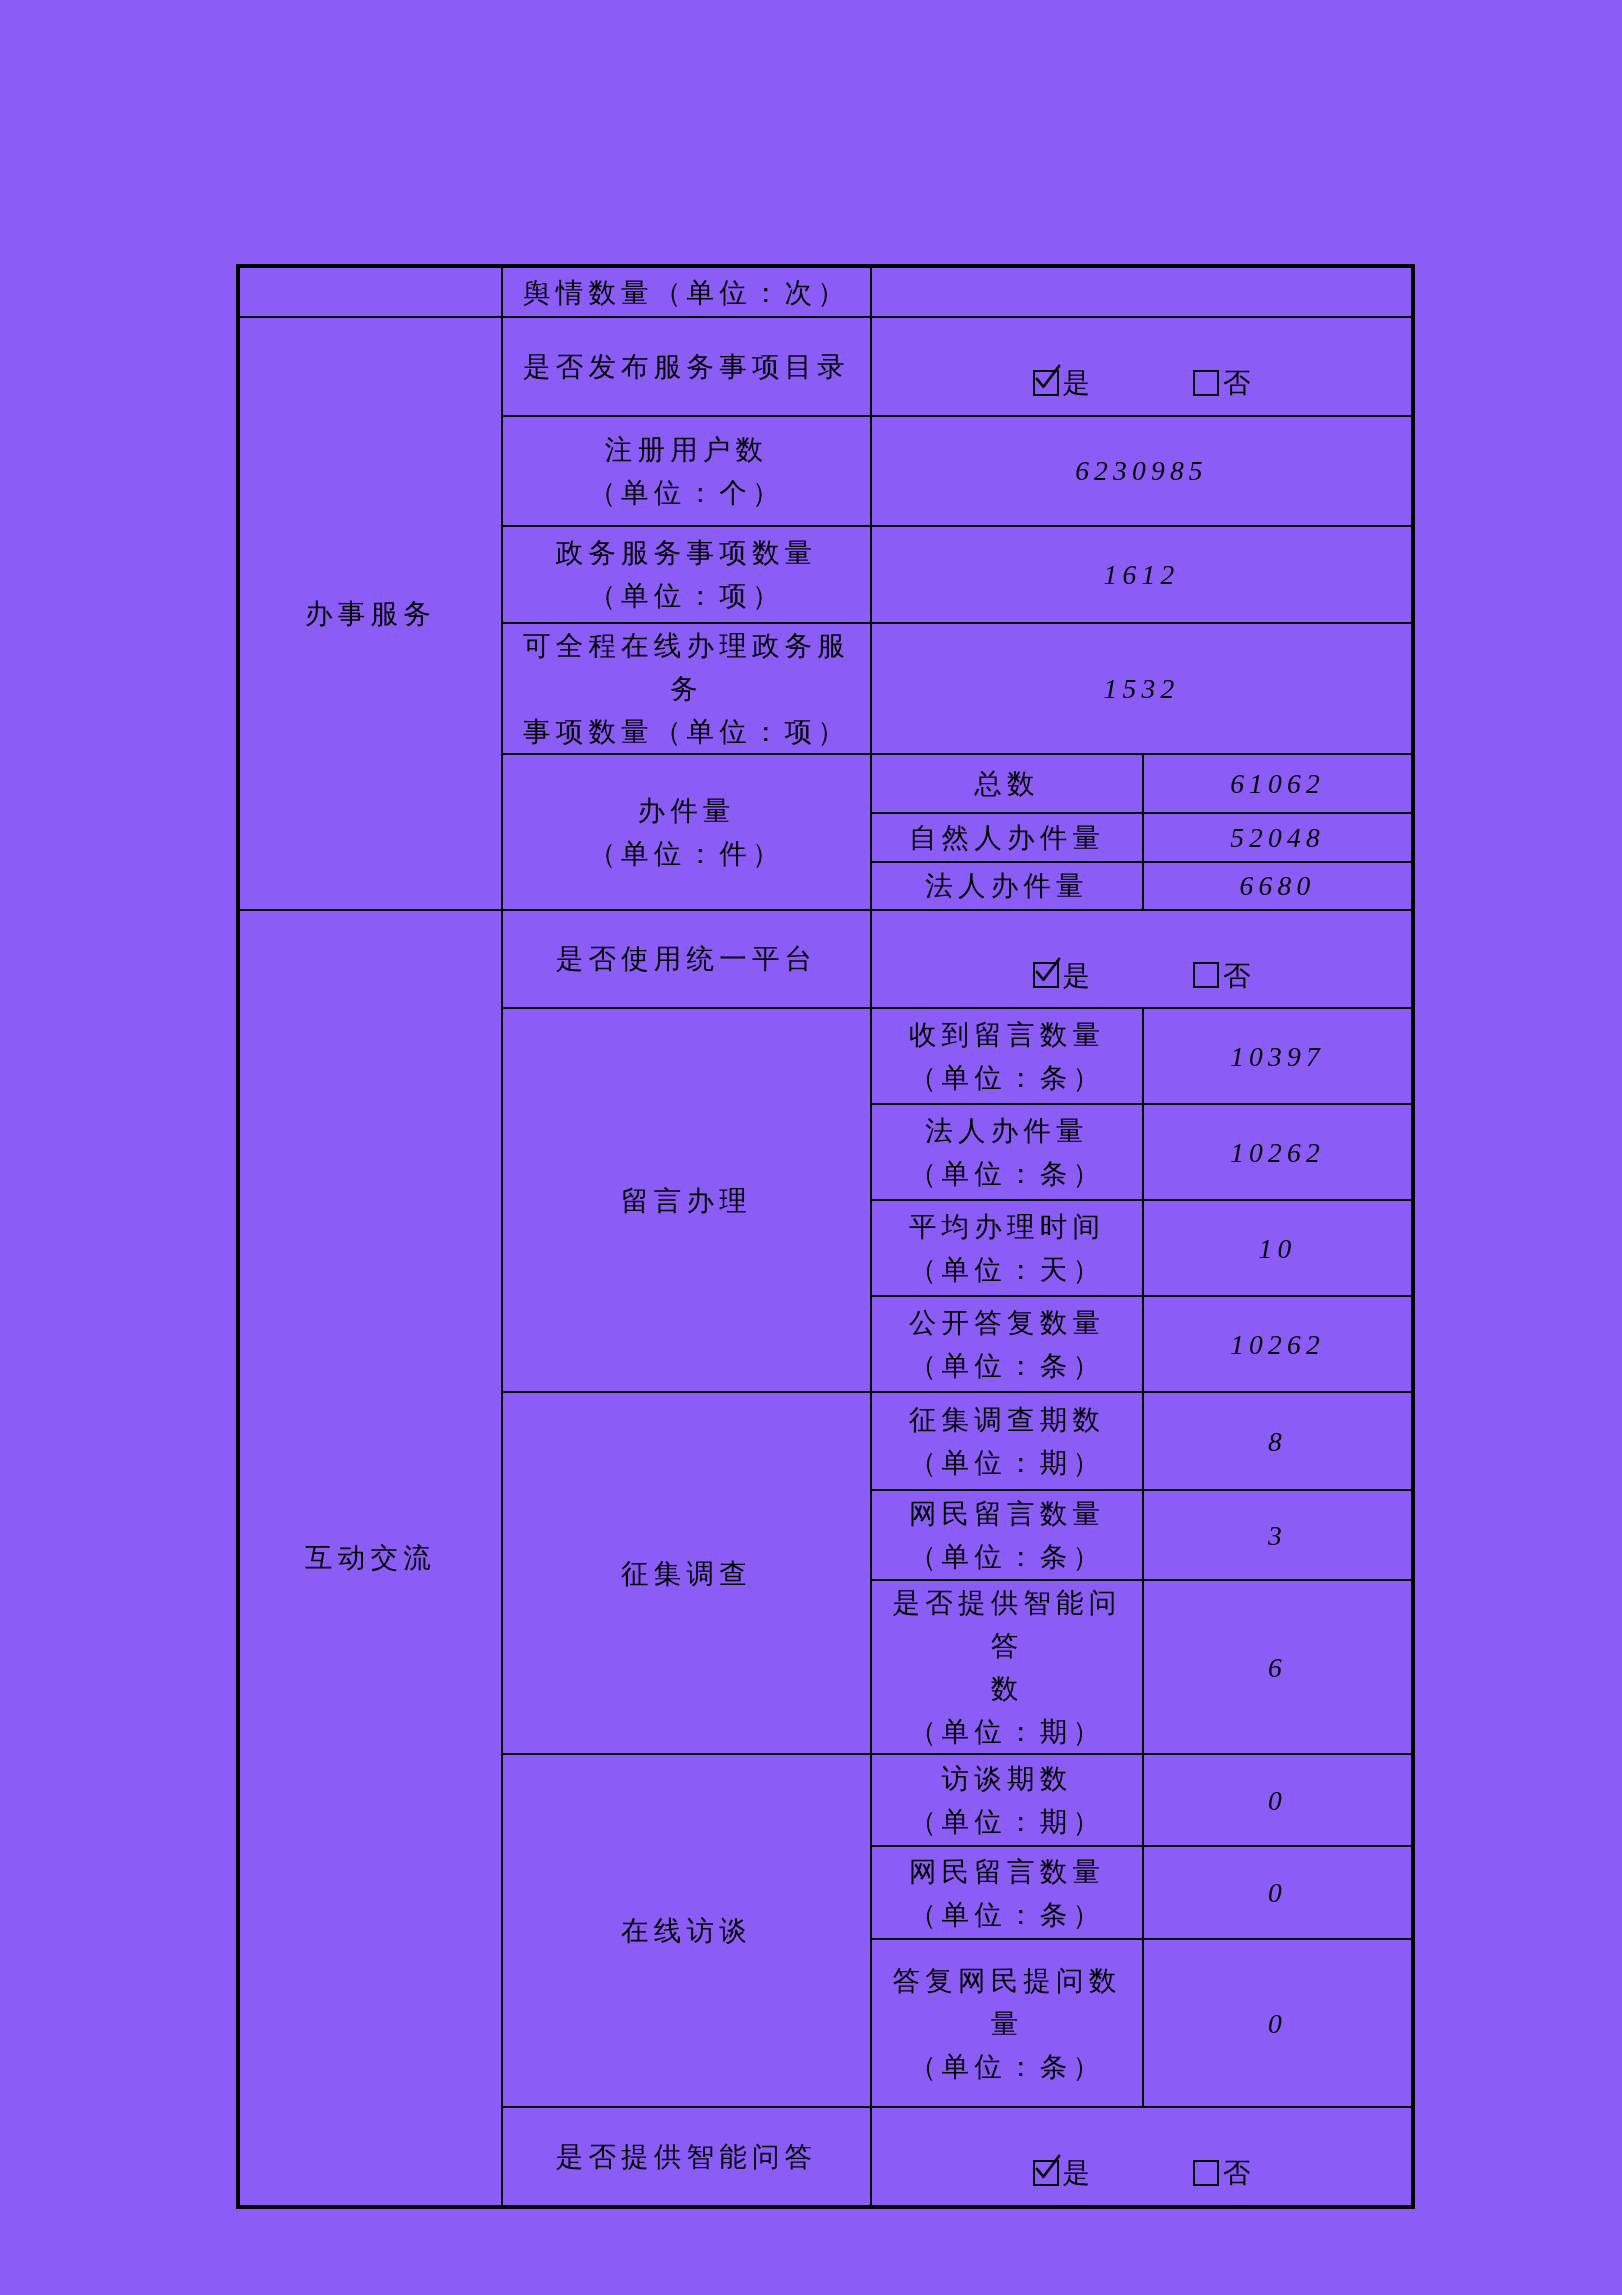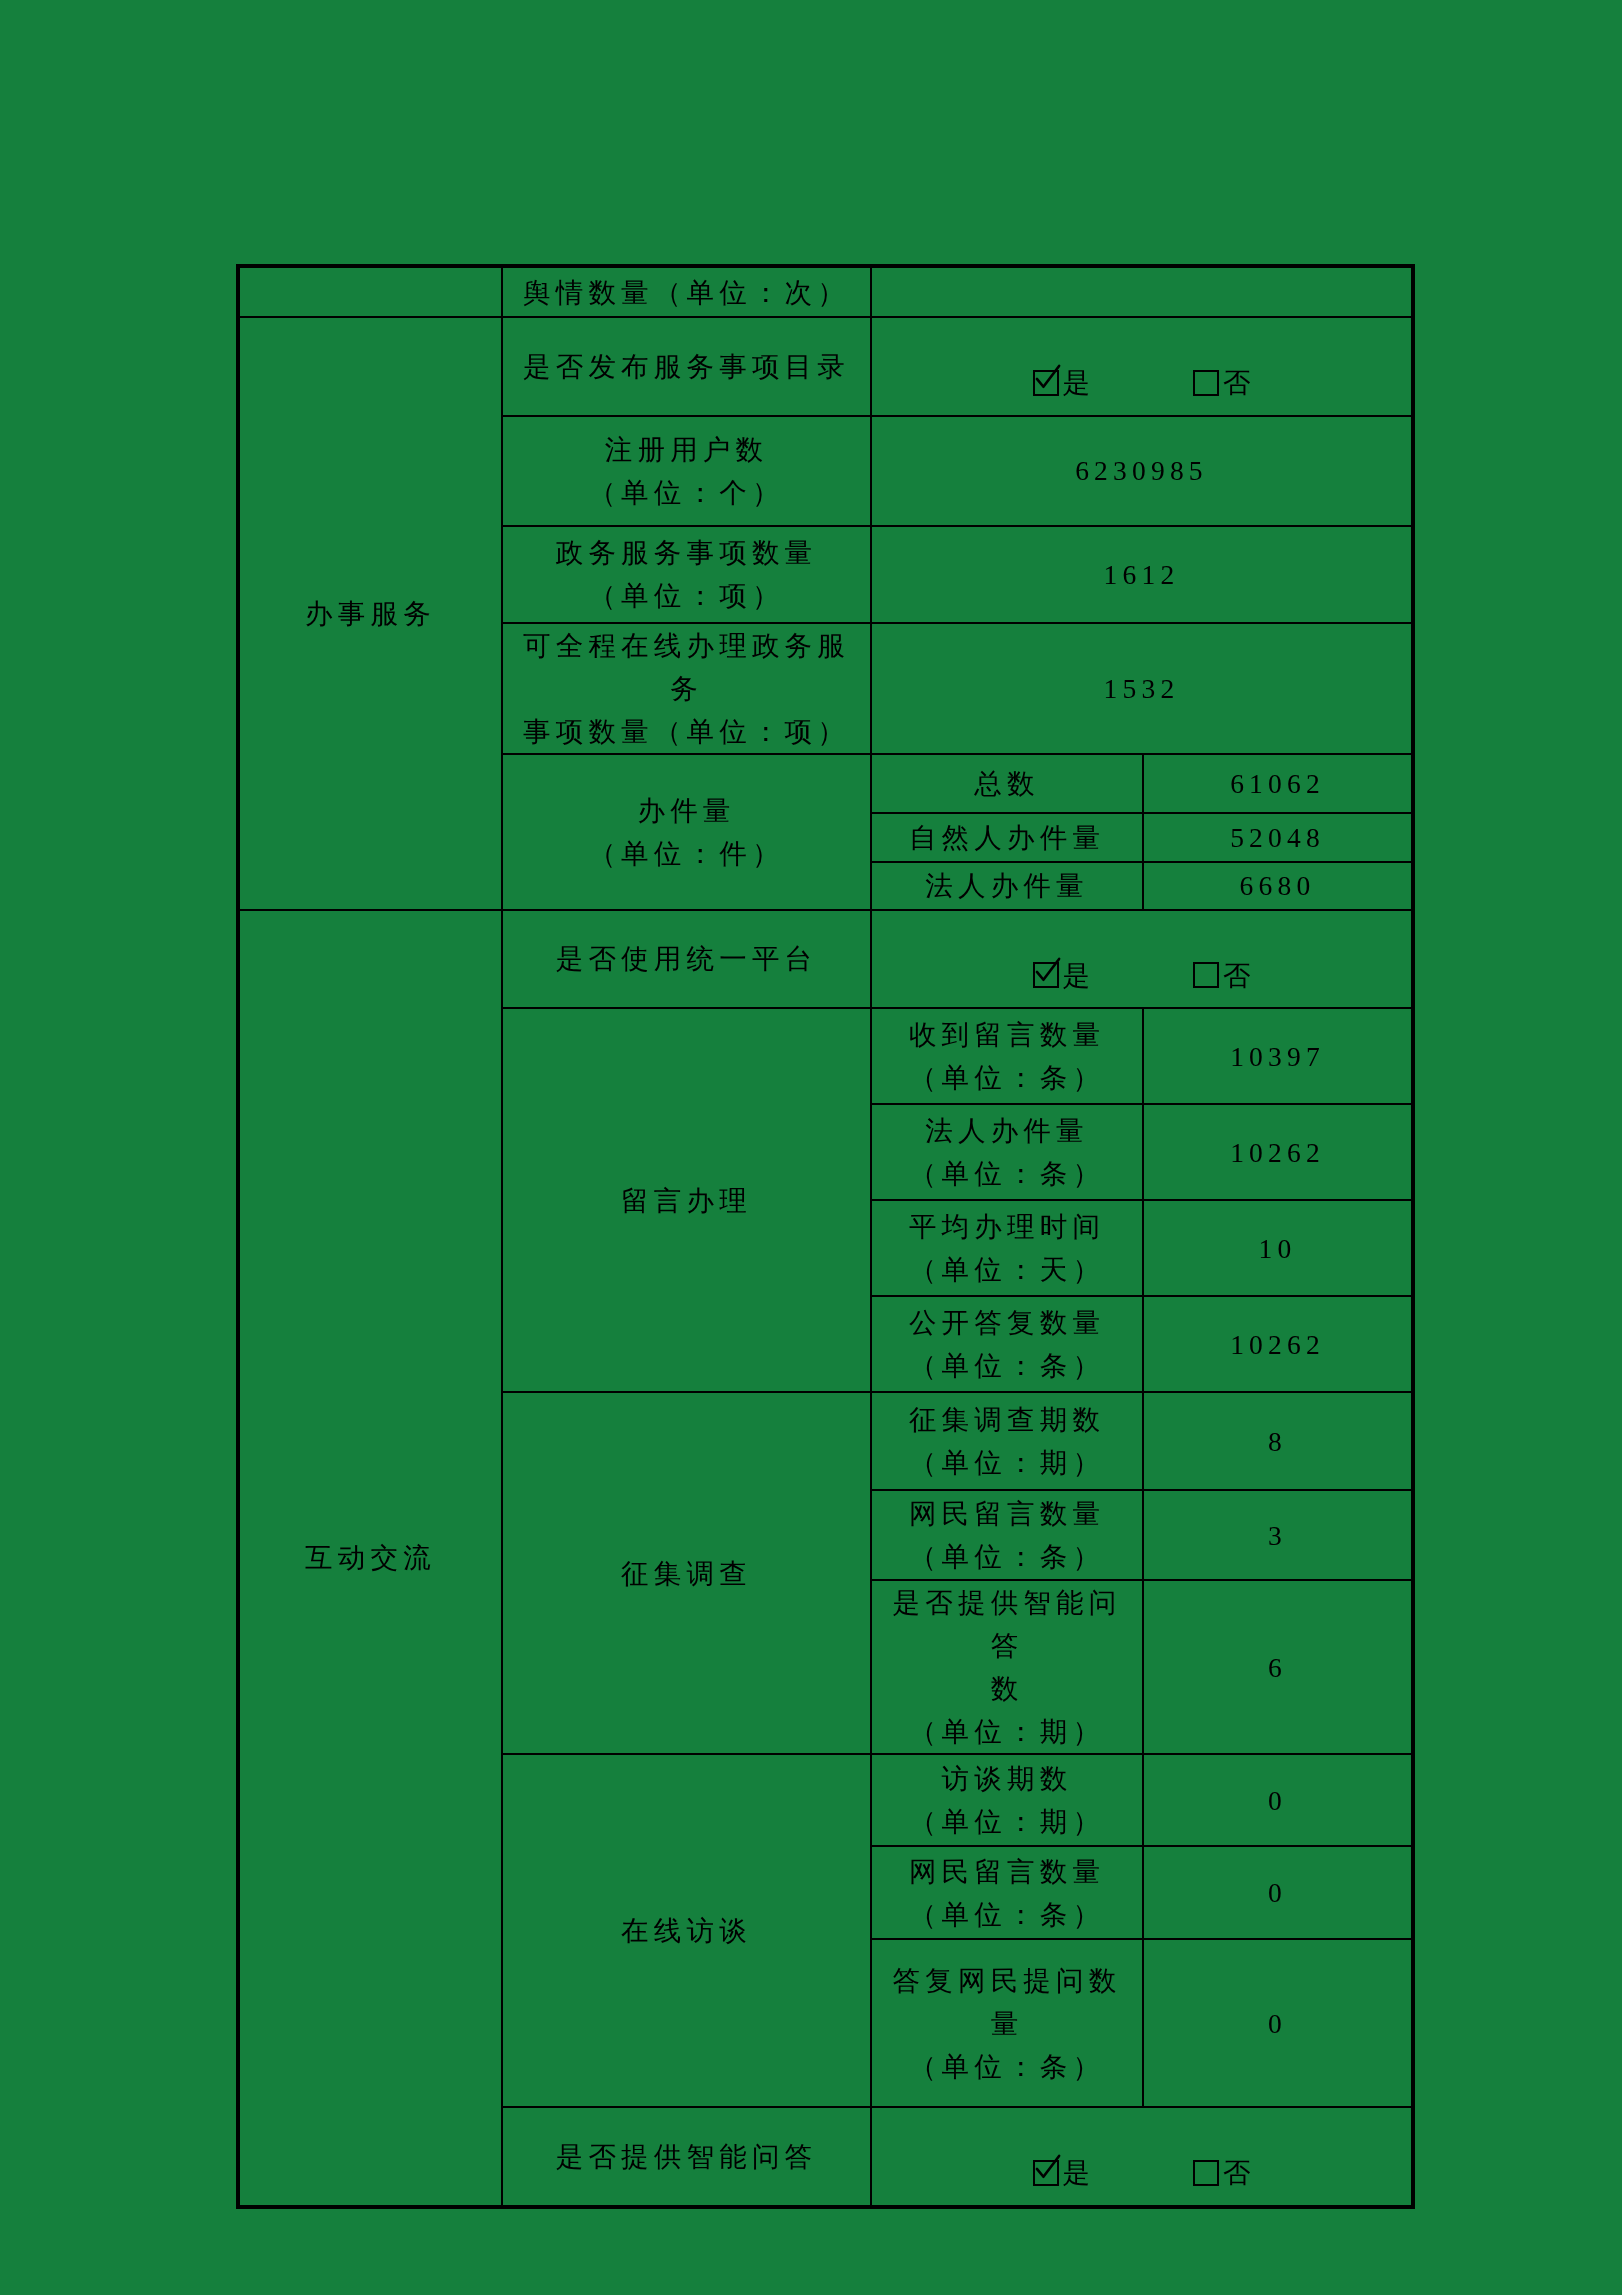--- a/index.html
+++ b/index.html
@@ -1,19 +1,19 @@
 <!DOCTYPE html>
 <html style="font-size:10.5px"><head>
 <meta charset="utf-8">
 <style>
   html,body{margin:0;padding:0;background:#e8e8e8;}
   .page{
     position:relative;
     width:1622px;height:2295px;
-    background:#15803d;
+    background:#8b5cf6;
     font-family:"Liberation Serif","DejaVu Serif",serif;
     color:#000000;
     overflow:hidden;
   }
   table.report{
     position:absolute;
     left:236px;top:264px;
     width:1174px;height:1702px;
     border-collapse:collapse;
     table-layout:fixed;
@@ -30,20 +30,21 @@
     overflow:hidden;
   }
   table.report{border:4.6px solid #000000;}
   td.bt{border-bottom-width:4.6px;}
   td.cat{letter-spacing:7.9px;margin-top:20px;}
   td.grp{letter-spacing:7.9px;}
   td.num{
     font-size:29px;
     letter-spacing:1.3px;
     white-space:nowrap;
+    font-style:italic;
   }
   
   td.cbcell{white-space:nowrap;letter-spacing:0;}
   .cbgroup{display:inline-flex;align-items:center;}
   .cb{
     position:relative;
     display:inline-block;
     width:22px;height:22px;
     border:2px solid #000000;
     margin-right:3.9px;

